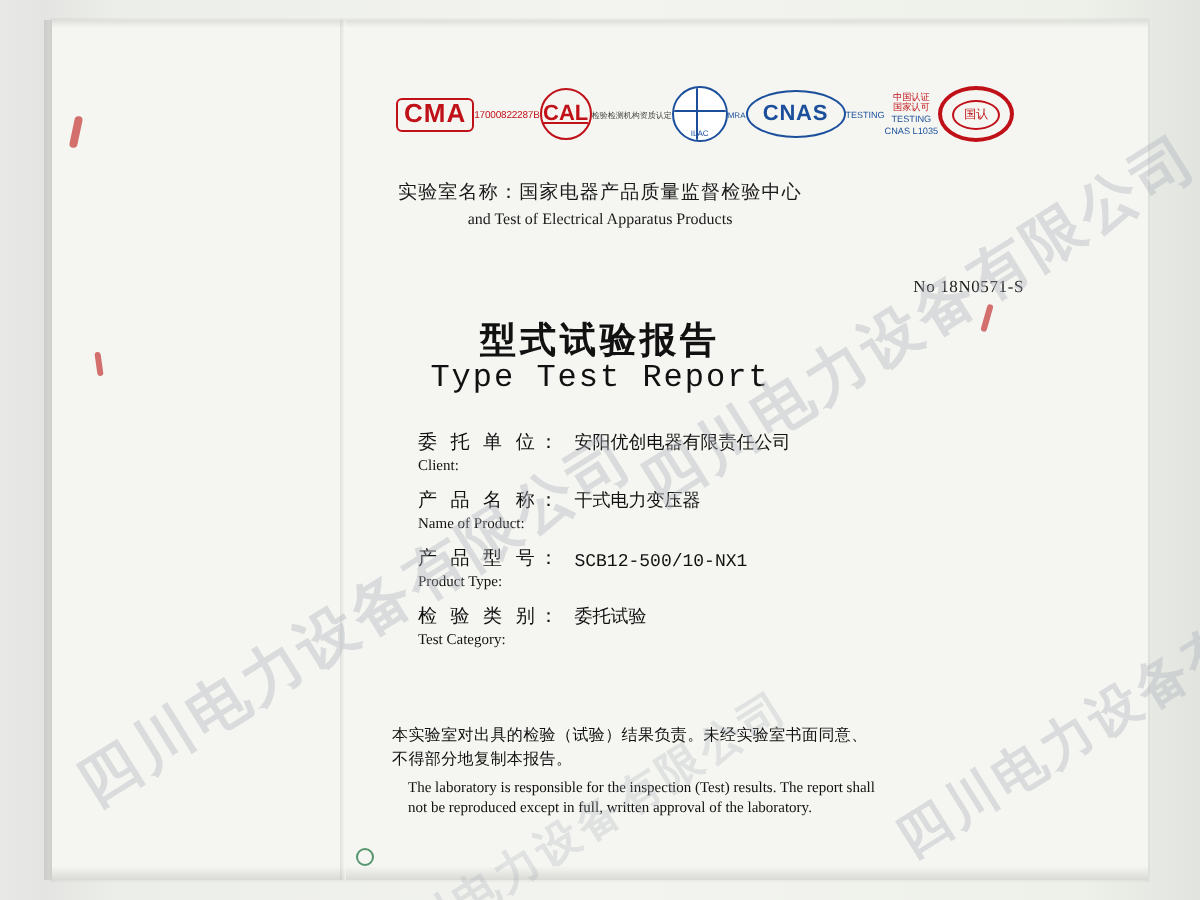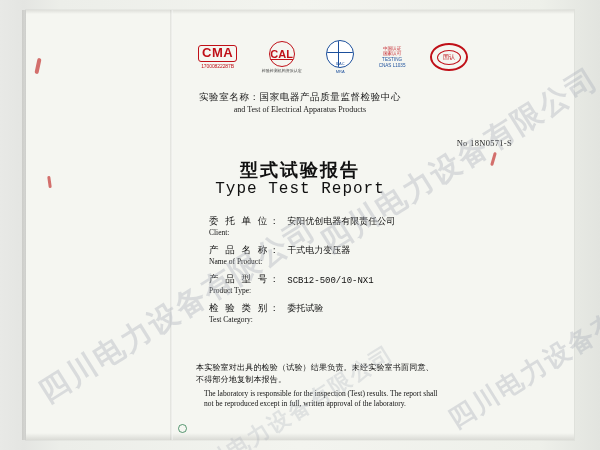--- a/index.html
+++ b/index.html
@@ -69,21 +69,21 @@
     top: 38px;
     width: 270px;
     height: 38px;
     display: flex;
     align-items: center;
     justify-content: space-between;
   }
   .logo {
     position: relative;
     display: flex;
-    flex-direction: column;
+    flex-direction: row;
     align-items: center;
     justify-content: center;
   }
   
   .cma-box {
     border: 1.6px solid #c01018;
     border-radius: 3px;
     padding: 0px 3px 1px 3px;
     color: #c01018;
     font-family: "Liberation Sans", sans-serif;
@@ -397,20 +397,24 @@
       <div class="cal-sub">检验检测机构资质认定</div>
     </div>
 
     <div class="logo">
       <div class="globe">
         <div class="globe-txt">ILAC</div>
       </div>
       <div class="globe-cap">MRA</div>
     </div>
 
+    <div class="logo">
+      <div class="cnas-oval">CNAS</div>
+      <div class="cnas-sub">TESTING</div>
+    </div>
 
     <div class="logo">
       <div class="cnas-block">
         <span class="cn">中国认证</span><br>
         <span class="cn">国家认可</span><br>
         <span class="en">TESTING</span><br>
         <span class="en">CNAS L1035</span>
       </div>
     </div>
 

